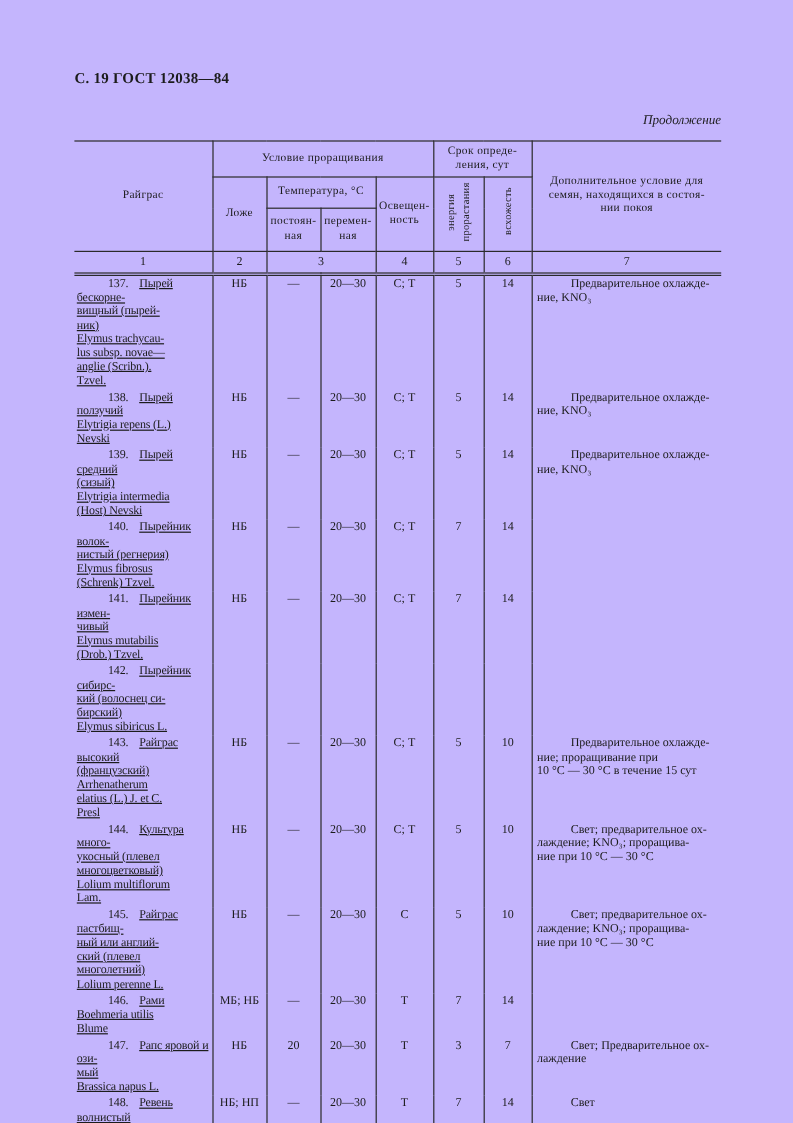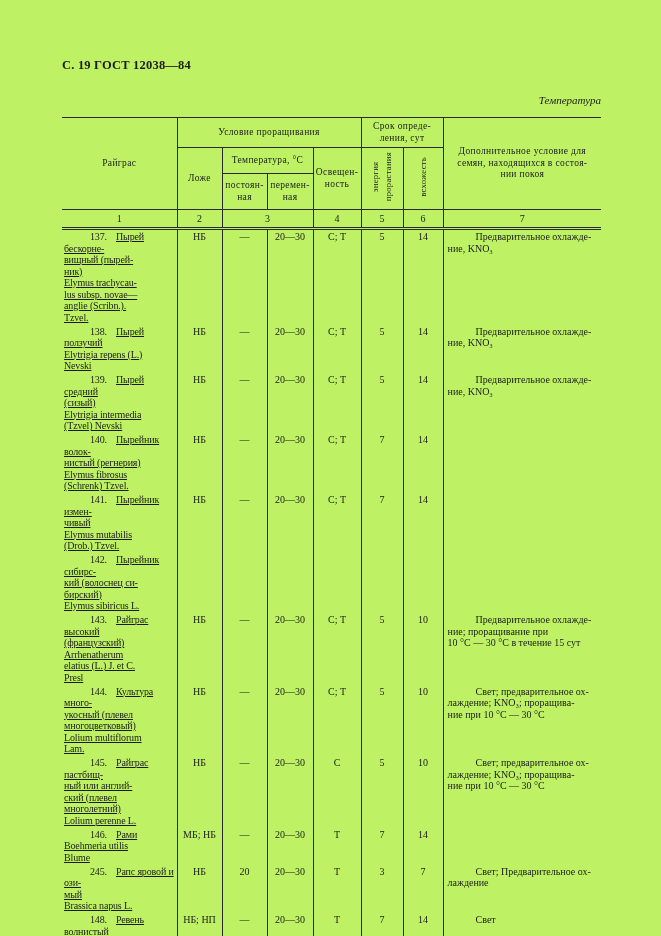--- a/index.html
+++ b/index.html
@@ -1,19 +1,19 @@
 <!DOCTYPE html>
 <html><head>
 <meta charset="utf-8">
 <style>
   html,body { margin:0; padding:0; background:#ffffff; }
   .page {
     position: relative;
     width: 661px; height: 936px;
-    background: #bef264;
+    background: #c4b5fd;
     color: #1c1c1c;
     font-family: "Liberation Serif", "DejaVu Serif", serif;
     overflow: hidden;
   }
   .doc-header {
     position: absolute; left: 62px; top: 58px;
     font-weight: bold; font-size: 12.5px; letter-spacing: 0.2px;
   }
   .continuation {
     position: absolute; right: 60px; top: 94px;
@@ -83,21 +83,21 @@
     position: absolute; left: 62px; top: 856px; width: 539px;
     text-align: center; font-size: 10.5px; letter-spacing: 1px;
   }
 </style>
 </head>
 <body>
 
 <div class="page">
 
   <div class="doc-header">С. 19 ГОСТ 12038—84</div>
-  <div class="continuation">Температура</div>
+  <div class="continuation">Продолжение</div>
 
   <table class="gost">
     <colgroup>
       <col style="width:115px">
         <col style="width:45px">
         <col style="width:45px">
         <col style="width:46px">
       <col style="width:48px">
         <col style="width:42px">
         <col style="width:40px">
@@ -168,21 +168,21 @@
       <td class="c-center">5</td>
       <td class="c-center">14</td>
       <td class="c-cond">Предварительное охлажде-
 ние,  KNO₃</td>
     </tr>
 
     <tr>
       <td class="c-name"><span class="name-wrap"><span class="row-num">139.</span><span>Пырей средний
 (сизый)
 Elytrigia  intermedia
-(Tzvel)  Nevski</span></span></td>
+(Host)  Nevski</span></span></td>
       <td class="c-center">НБ</td>
       <td class="c-center">—</td>
       <td class="c-center">20—30</td>
       <td class="c-center">С; Т</td>
       <td class="c-center">5</td>
       <td class="c-center">14</td>
       <td class="c-cond">Предварительное охлажде-
 ние,  KNO₃</td>
     </tr>
 
@@ -286,21 +286,21 @@
       <td class="c-center">МБ; НБ</td>
       <td class="c-center">—</td>
       <td class="c-center">20—30</td>
       <td class="c-center">Т</td>
       <td class="c-center">7</td>
       <td class="c-center">14</td>
       <td class="c-cond"></td>
     </tr>
 
     <tr>
-      <td class="c-name"><span class="name-wrap"><span class="row-num">245.</span><span>Рапс яровой и  ози-
+      <td class="c-name"><span class="name-wrap"><span class="row-num">147.</span><span>Рапс яровой и  ози-
 мый
 Brassica napus L.</span></span></td>
       <td class="c-center">НБ</td>
       <td class="c-center">20</td>
       <td class="c-center">20—30</td>
       <td class="c-center">Т</td>
       <td class="c-center">3</td>
       <td class="c-center">7</td>
       <td class="c-cond">Свет; Предварительное ох-
 лаждение</td>

